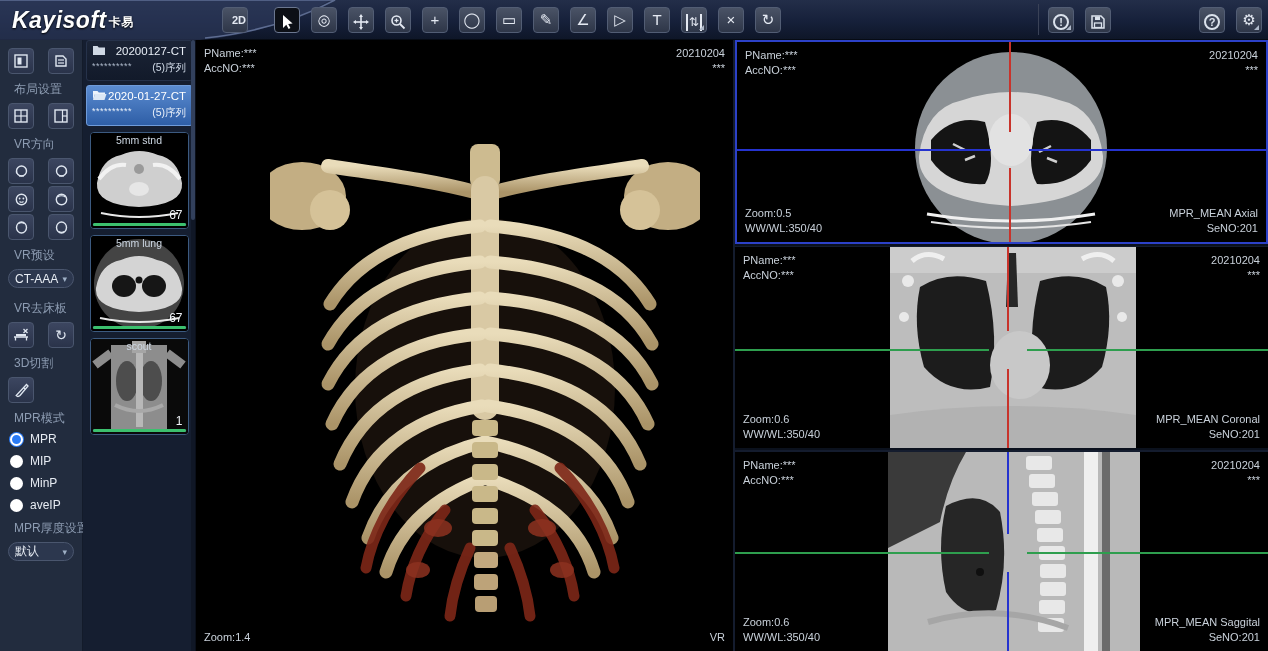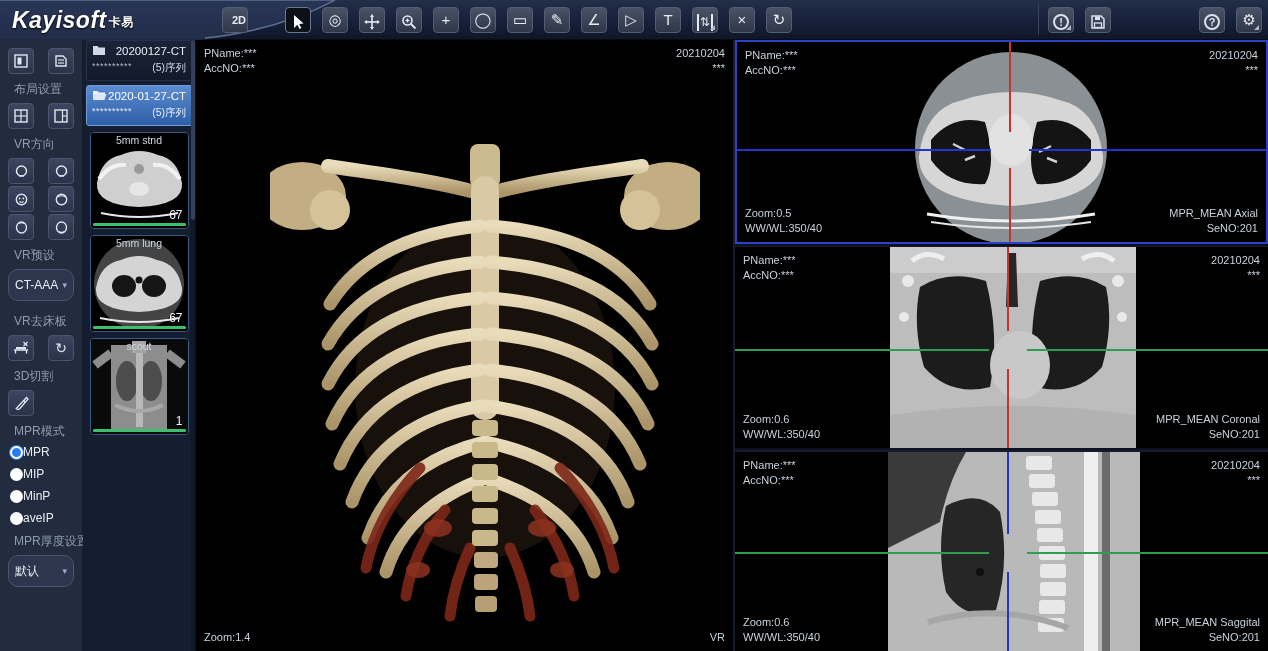--- a/index.html
+++ b/index.html
@@ -17,21 +17,21 @@
     font-weight:bold; font-size:23px; letter-spacing:0.5px; text-shadow:0 1px 2px #000; }
   .logo-cn { font-size:12px; font-style:normal; vertical-align:2px; margin-left:2px; }
   .tbar { position:absolute; left:222px; top:7px; display:flex; gap:11px; }
   .tbtn { width:26px; height:26px; border-radius:4px; border:1px solid #525d74;
     background:linear-gradient(180deg,#4a5366 0%,#2e3648 100%);
     color:#e4e9f2; font-size:15px; line-height:24px; text-align:center;
     cursor:pointer; position:relative; padding:0; }
   .tbtn .glyph { display:block; width:100%; height:100%; line-height:24px; font-size:15px; color:#e4e9f2; }
   .tbtn.small-glyph .glyph { font-size:11px; font-weight:bold; }
   .tbtn.active { background:#0c0f16; border-color:#6b7790; }
-  .tbtn.sep-after { margin-right:26px;padding-left:8px; }
+  .tbtn.sep-after { margin-right:15px;padding-left:8px; }
   .tbtn svg { display:block; margin:4px auto 0; }
   .has-sub::after { content:""; position:absolute; right:2px; bottom:2px;
     border-left:5px solid transparent; border-bottom:5px solid #aeb8c9; }
   .boxed .glyph { border-left:2px solid #e4e9f2; border-right:2px solid #e4e9f2;
     width:16px; margin:4px auto 0; height:17px; line-height:16px; font-size:12px; }
   .tb-right1 { position:absolute; left:1048px; top:7px; display:flex; gap:11px; }
   .tb-right2 { position:absolute; right:6px; top:7px; display:flex; gap:11px; }
   .tsep { position:absolute; top:4px; width:1px; height:31px; background:#3a4257; }
   .circle-glyph { display:block; width:16px; height:16px; border:2px solid #dbe2ec;
     border-radius:50%; margin:3px auto 0; font-size:11px; line-height:13px;
@@ -40,25 +40,25 @@
   
   .sidebar { position:absolute; left:0; top:40px; width:83px; height:611px;
     background:#222c3e; border-right:1px solid #131b2a; padding:8px 8px 0 8px; color:#93a1b5; }
   .side-label { font-size:12px; color:#8d9cb2; margin:7px 0 5px 6px; white-space:nowrap; }
   .icon-row { display:flex; justify-content:space-between; margin-bottom:2px; }
   .sbtn { width:26px; height:26px; border-radius:4px; border:1px solid #4a566e;
     background:linear-gradient(180deg,#3c4660 0%,#2a334a 100%); cursor:pointer;
     color:#dfe6f0; padding:0; }
   .sbtn svg { display:block; margin:0 auto; }
   .sbtn .glyph { font-size:14px; color:#dfe6f0; line-height:24px; display:block; }
-  .select { height:32px; background:#2c374e; border:1px solid #4a566e; border-radius:10px;
+  .select { height:19px; background:#2c374e; border:1px solid #4a566e; border-radius:10px;
     color:#e8edf4; font-size:12px; display:flex; align-items:center;
     padding:0 6px; justify-content:space-between; cursor:pointer; margin-bottom:12px; }
   .chev { font-size:9px; color:#9fb0c6; }
-  .radio { display:flex; align-items:center; margin:0 0 8px 2px; cursor:pointer; }
+  .radio { display:flex; align-items:center; gap:7px; margin:0 0 8px 2px; cursor:pointer; }
   .rdot { width:13px; height:13px; border-radius:50%; background:#fff; display:inline-block; }
   .rdot.checked { background:#2a7bf6; border:2px solid #fff; box-shadow:0 0 0 1px #2a7bf6;
     width:13px; height:13px; }
   .rlabel { font-size:12px; color:#e6ebf2; }
 
   
   .series-panel { position:absolute; left:83px; top:40px; width:113px; height:611px;
     background:#151e30; border-right:1px solid #0a0f1a; }
   .study { width:107px; margin:0 2px 4px 3px; border-radius:3px; padding:4px 6px 5px 5px;
     background:linear-gradient(180deg,#1b2436 0%,#121a2a 100%); border:1px solid #26324a;

